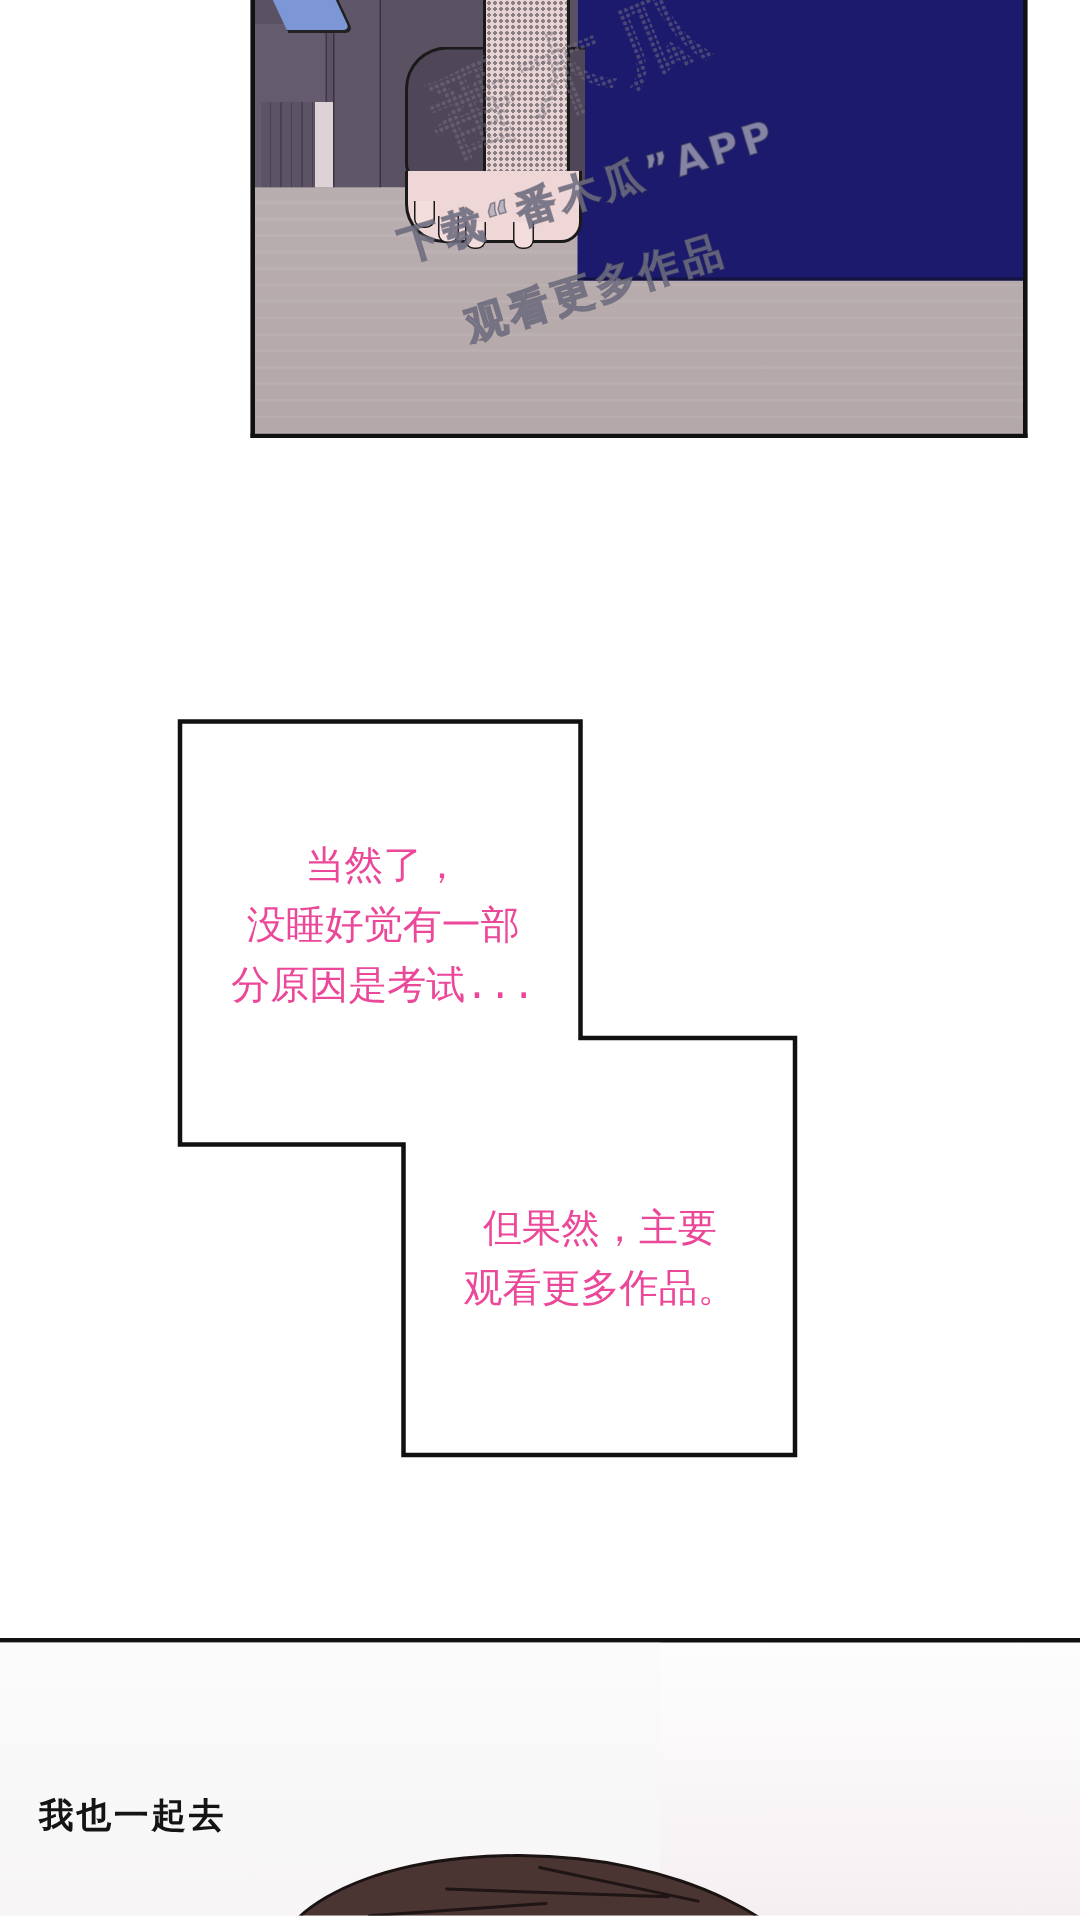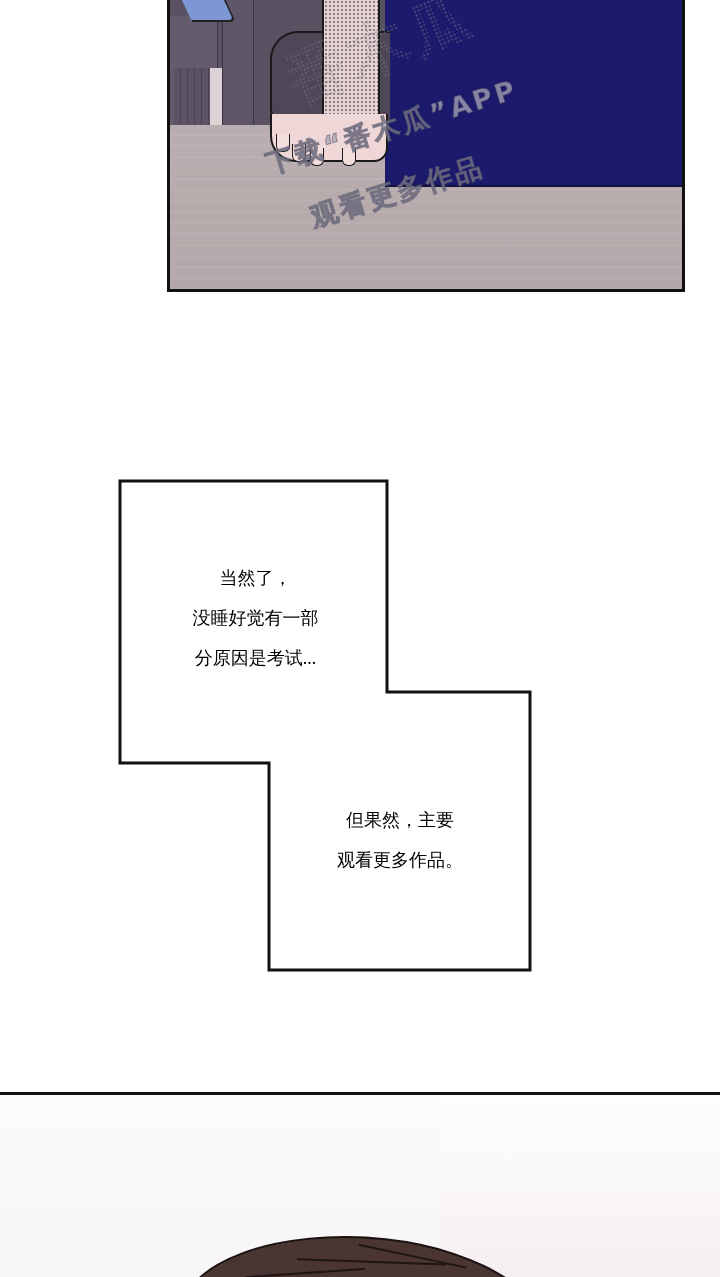--- a/index.html
+++ b/index.html
@@ -48,22 +48,22 @@
       background-size: 4px 4px; -webkit-background-clip: text; background-clip: text; opacity: 0.9; }
     .wm-line1 { position: absolute; left: 92px; top: 152px; font-size: 27px; font-weight: bold;
       color: rgba(170,168,185,0.75); -webkit-text-stroke: 1px rgba(70,70,90,0.55);
       transform: rotate(-17deg); transform-origin: left top; white-space: nowrap; letter-spacing: 3px; }
     .wm-line2 { position: absolute; left: 136px; top: 205px; font-size: 27px; font-weight: bold;
       color: rgba(170,168,185,0.75); -webkit-text-stroke: 1px rgba(70,70,90,0.55);
       transform: rotate(-17deg); transform-origin: left top; white-space: nowrap; letter-spacing: 3px; }
 
     
     .speech-svg { position: absolute; left: 0; top: 0; width: 720px; height: 1277px; pointer-events: none; }
-    .speech-text { position: absolute; font-family: Liberation Serif, serif; font-size: 18px;
-      line-height: 40px; color: #000000; font-weight: 500; white-space: pre; text-align: center; }
+    .speech-text { position: absolute; font-family: Liberation Mono, monospace; font-size: 26px;
+      line-height: 40px; color: #ec4899; font-weight: 500; white-space: pre; text-align: center; }
     .t1 { left: 128px; top: 558px; width: 255px; }
     .t2 { left: 274px; top: 800px; width: 252px; }
 
     
     .panel-bottom { position: absolute; left: 0; top: 1092px; width: 720px; height: 190px;
       border-top: 3px solid #111; overflow: hidden;
       background: linear-gradient(180deg, #fdfdfd 0%, #faf7f8 50%, #f5eef1 100%); }
     .bp-wall-l { position: absolute; left: 0; top: 0; width: 440px; height: 190px;
       background: linear-gradient(180deg, #fbfbfb, #f7f5f6); }
     .bp-text { position: absolute; left: 26px; top: 100px; font-size: 23px; font-weight: bold; color: #141414;
@@ -106,19 +106,20 @@
   <polygon points="120,481 387,481 387,692 530,692 530,970 269,970 269,763 120,763" fill="#ffffff" stroke="#111111" stroke-width="3" stroke-linejoin="miter"></polygon>
 </svg>
 <div class="speech-text t1">当然了，
 没睡好觉有一部
 分原因是考试...</div>
 <div class="speech-text t2">但果然，主要
 观看更多作品。</div>
 
 <div class="panel-bottom">
   <div class="bp-wall-l"></div>
+  <div class="bp-text">我也一起去</div>
   <div class="hair">
     <div class="hair-strand" style="left:60px; top:40px; width:120px; transform:rotate(-10deg);"></div>
     <div class="hair-strand" style="left:110px; top:22px; width:150px; transform:rotate(-4deg);"></div>
     <div class="hair-strand" style="left:170px; top:12px; width:110px; transform:rotate(6deg);"></div>
 
   </div>
 </div>
 
 </body></html>

